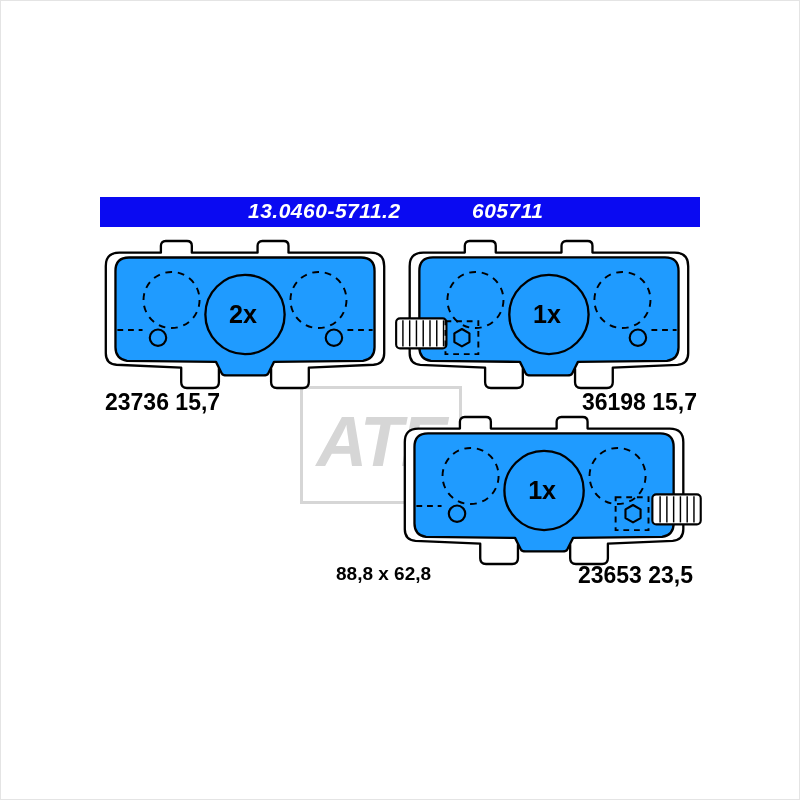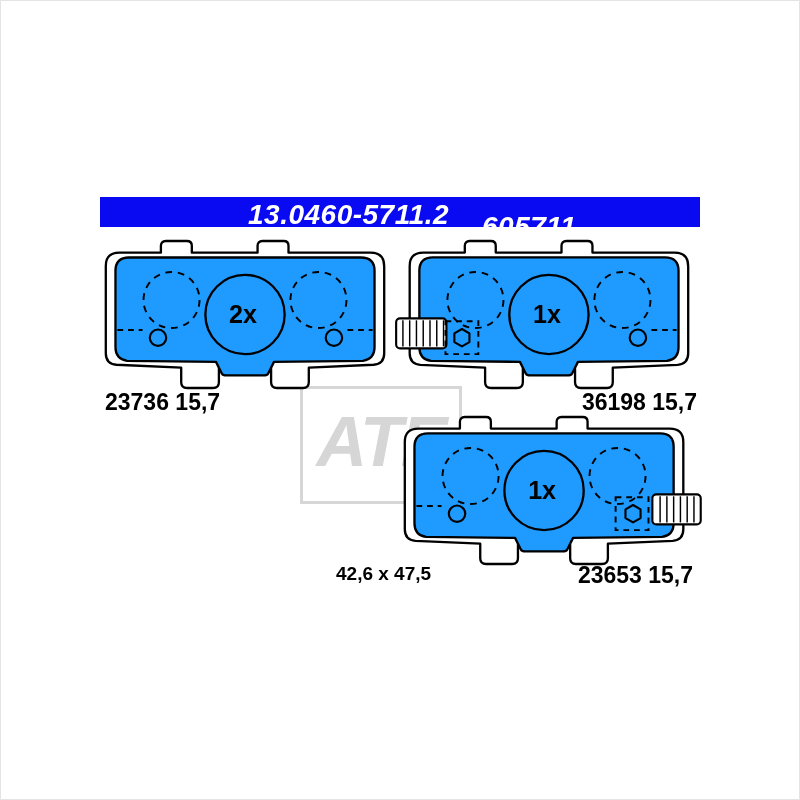--- a/index.html
+++ b/index.html
@@ -13,24 +13,24 @@
     position:relative;width:800px;height:800px;background:#fff;overflow:hidden;
     box-shadow:inset 0 0 0 1px #e4e4e4;
   }
   
   .header-bar{
     position:absolute;left:100px;top:197px;width:600px;height:30px;
     background:var(--header-blue);z-index:2;
   }
   .hdr-text{
     position:absolute;top:199px;z-index:3;color:#fff;
-    font-size:28px;font-weight:bold;font-style:italic;letter-spacing:0.5px;
+    font-size:21px;font-weight:bold;font-style:italic;letter-spacing:0.5px;
   }
   .hdr-part{left:248px;}
-  .hdr-ean{left:482px;margin-top:12px;}
+  .hdr-ean{left:472px;}
   
   .pad-svg{position:absolute;z-index:2;overflow:visible;}
   #pad1{left:100px;top:239px;width:290px;height:151px;}
   #pad2{left:371px;top:239px;width:323px;height:151px;}
   #pad3{left:399px;top:415px;width:323px;height:151px;}
   
   .plate{fill:#fff;stroke:#000;stroke-width:2.4;stroke-linejoin:round;}
   .friction{fill:var(--pad-blue);stroke:#000;stroke-width:2.4;stroke-linejoin:round;}
   .c-solid{fill:none;stroke:#000;stroke-width:2.4;}
   .c-dash{fill:none;stroke:#000;stroke-width:2;stroke-dasharray:7 6;}
@@ -159,16 +159,16 @@
         <path d="M 298 84 V 111"></path>
         <path d="M 305 84 V 111"></path>
     </g>
     <rect class="dash-square" x="224" y="85" width="34" height="34"></rect>
     <polygon class="hex" points="242,93 249.8,97.5 249.8,106.5 242,111 234.2,106.5 234.2,97.5"></polygon>
     <text class="qty" x="148" y="87">1x</text>
   </svg>
 
   <div id="label1" class="pad-label">23736 15,7</div>
   <div id="label2" class="pad-label">36198 15,7</div>
-  <div id="label3" class="pad-label">23653 15,7</div>
-  <div class="dim-label">42,6 x 47,5</div>
+  <div id="label3" class="pad-label">23653 23,5</div>
+  <div class="dim-label">88,8 x 62,8</div>
 
 </div>
 
 </body></html>

